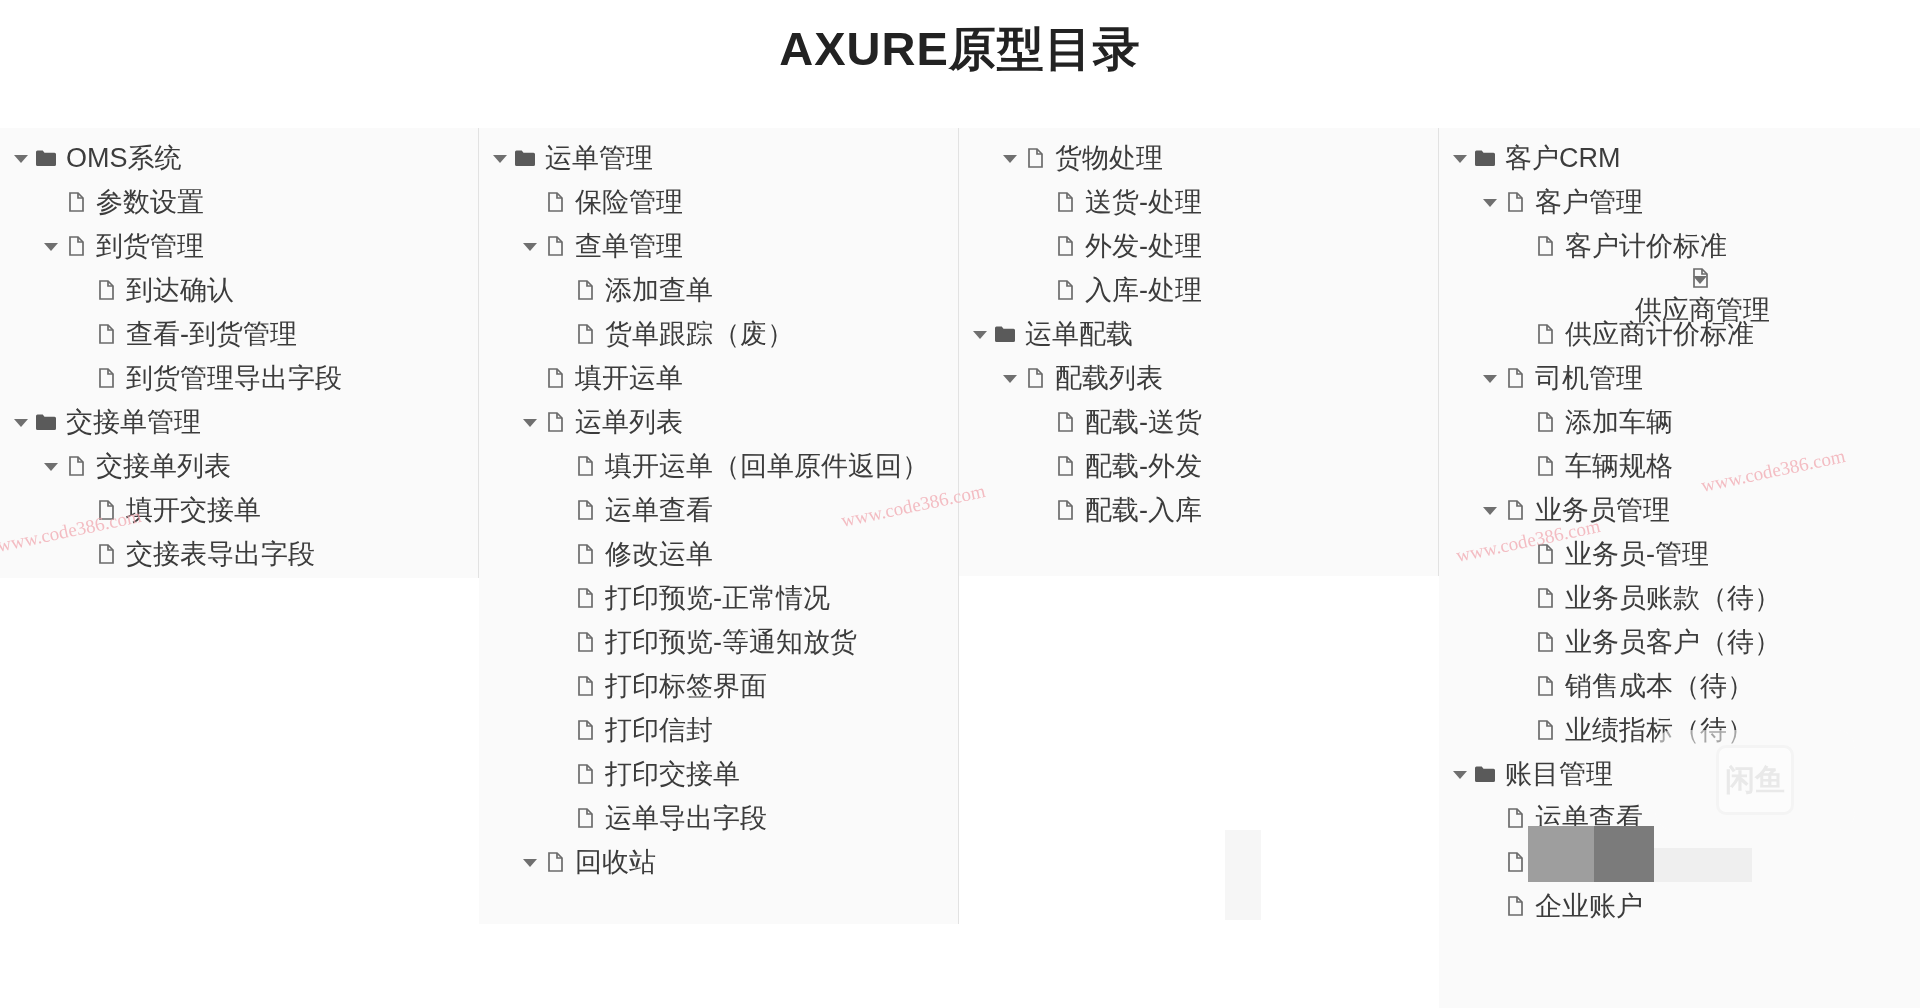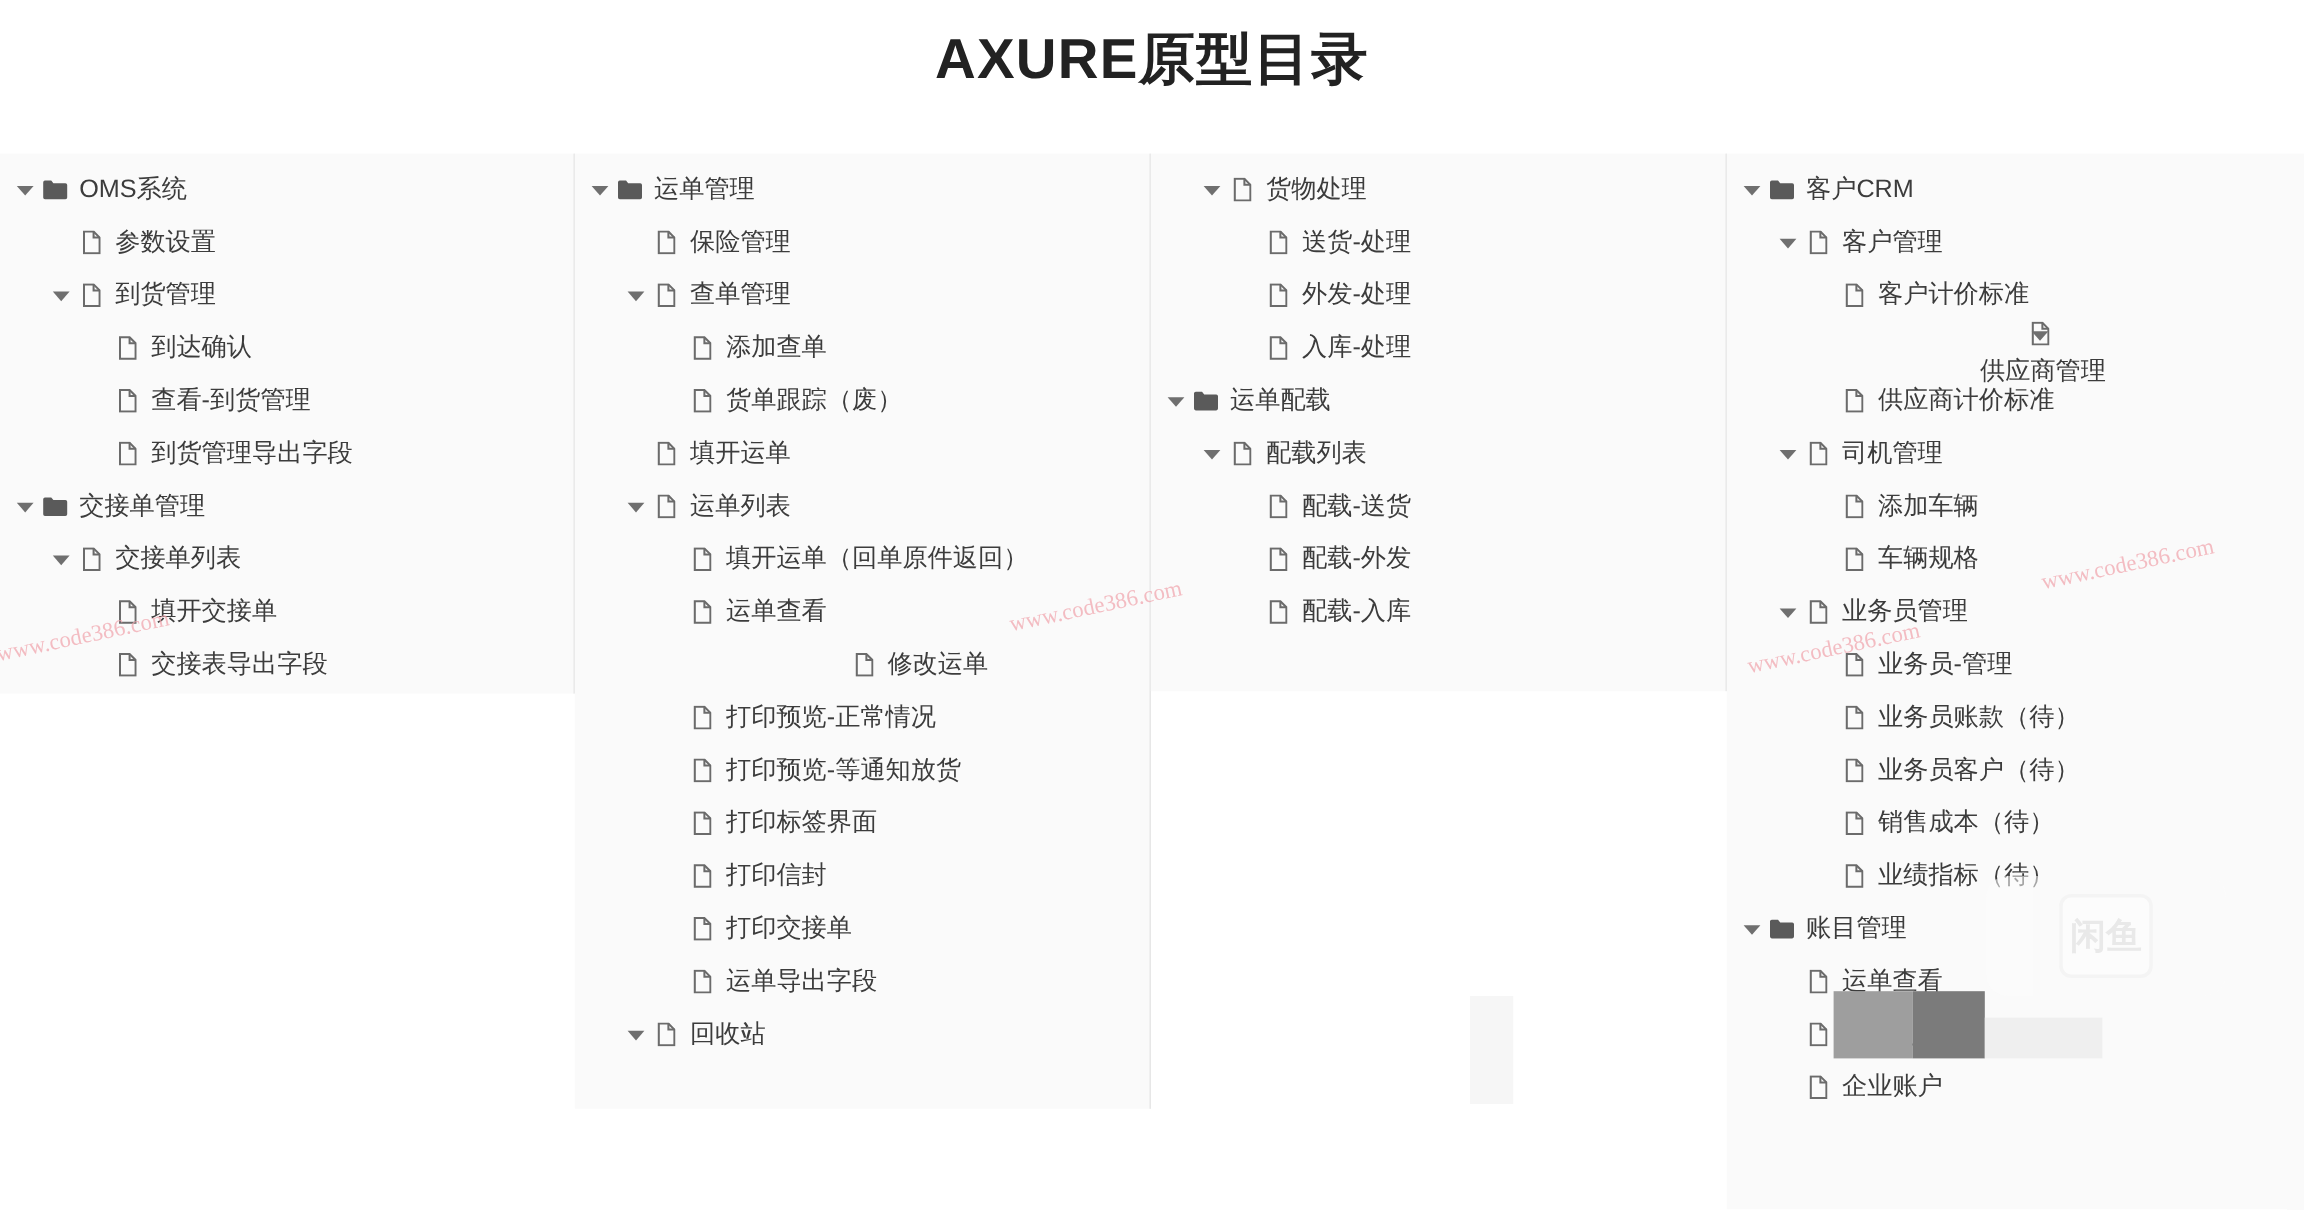--- a/index.html
+++ b/index.html
@@ -65,21 +65,21 @@
     border-top: 8px solid #6f6f6f;
   }
   .icon {
     width: 28px;
     min-width: 28px;
     display: flex;
     align-items: center;
     justify-content: center;
   }
   .label {
-    font-size: 21px;
+    font-size: 27px;
     color: #3c3c3c;
     padding-left: 6px;
     line-height: 44px;
   }
   .folder svg { display: block; }
   .page svg { display: block; }
 
   
   .wm {
     position: absolute;
@@ -346,21 +346,21 @@
       <div class="row" style="padding-left: 70px;">
         <span class="arrow"></span>
         <span class="icon page">
           <svg width="16" height="20" viewBox="0 0 16 20">
             <path d="M2 1h8l5 5v13H2z" fill="none" stroke="#6b6b6b" stroke-width="1.7"></path>
             <path d="M10 1v5h5" fill="none" stroke="#6b6b6b" stroke-width="1.7"></path>
           </svg>
         </span>
         <span class="label">运单查看</span>
       </div>
-      <div class="row" style="padding-left: 70px; justify-content: center;">
+      <div class="row" style="padding-left: 70px;">
         <span class="arrow"></span>
         <span class="icon page">
           <svg width="16" height="20" viewBox="0 0 16 20">
             <path d="M2 1h8l5 5v13H2z" fill="none" stroke="#6b6b6b" stroke-width="1.7"></path>
             <path d="M10 1v5h5" fill="none" stroke="#6b6b6b" stroke-width="1.7"></path>
           </svg>
         </span>
         <span class="label">修改运单</span>
       </div>
       <div class="row" style="padding-left: 70px;">

